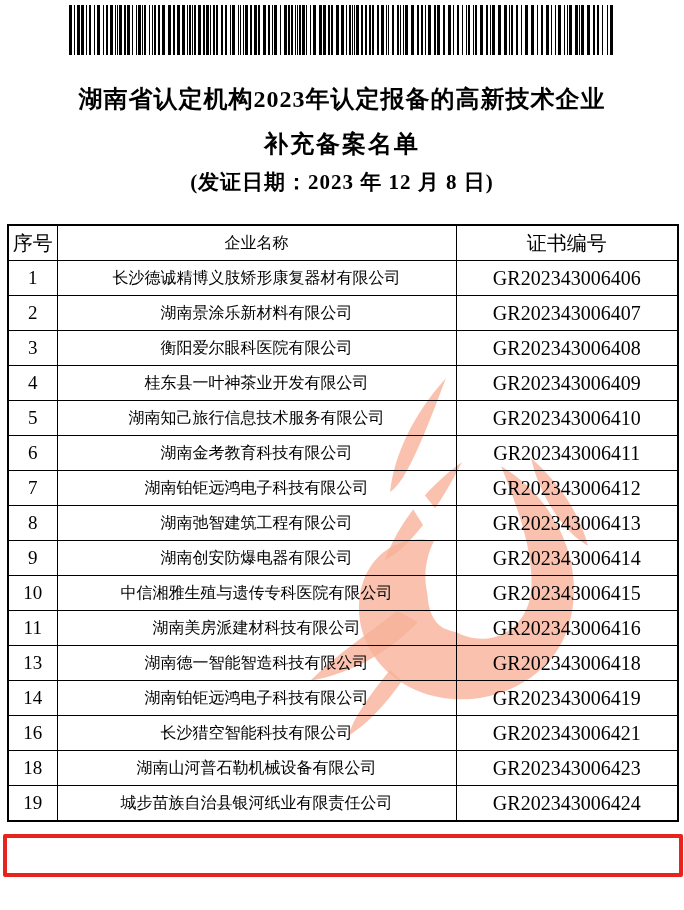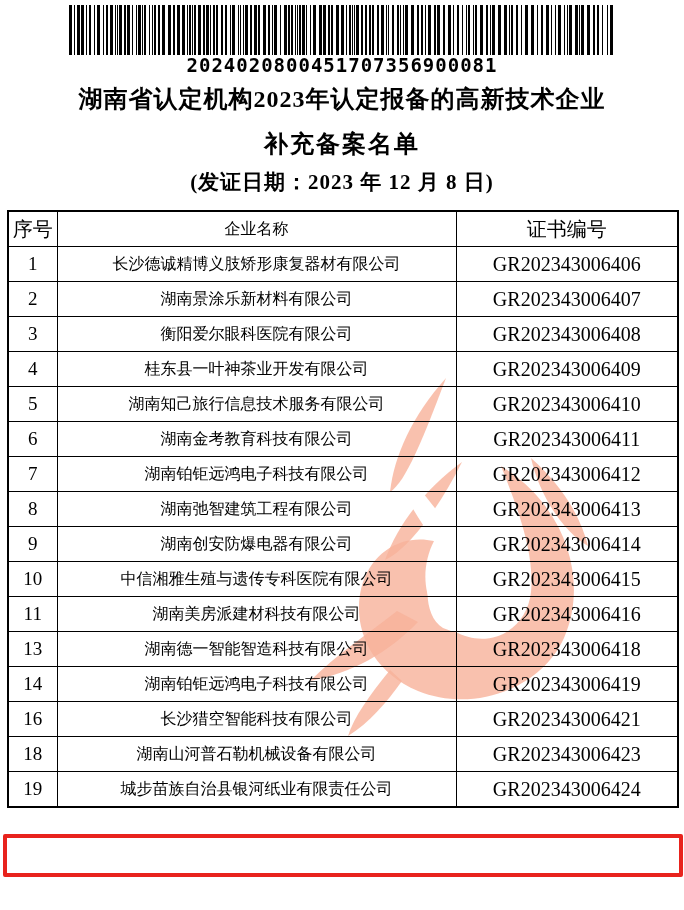--- a/index.html
+++ b/index.html
@@ -16,21 +16,21 @@
     font-size:19px;letter-spacing:1px;font-weight:600;
   }
   
   .title-line{position:absolute;left:0;width:684px;text-align:center;font-weight:700;}
   #title1{top:83px;font-size:24px;letter-spacing:1px;}
   #title2{top:128px;font-size:24px;letter-spacing:2px;}
   #date-line{position:absolute;left:0;top:168px;width:684px;text-align:center;font-size:21px;font-weight:600;letter-spacing:1px;}
   
   #wm{position:absolute;left:268px;top:372px;width:372px;height:368px;z-index:0;pointer-events:none;}
   
-  #tbl-wrap{position:absolute;left:7px;top:210px;width:670px;z-index:1;}
+  #tbl-wrap{position:absolute;left:7px;top:224px;width:670px;z-index:1;}
   table{border-collapse:collapse;width:670px;table-layout:fixed;background:transparent;}
   th,td{border:1px solid #000;text-align:center;vertical-align:middle;padding:0;background:transparent;overflow:hidden;white-space:nowrap;}
   table{border:2px solid #000;}
   thead th{height:34px;font-size:20px;font-weight:400;}
   tbody td{height:34px;}
   .c-no{width:49px;font-size:20px;}
   .c-name{width:399px;font-size:16px;}
   .c-cert{width:222px;font-size:20px;}
   tbody td.c-no{font-size:19px;}
   
@@ -308,21 +308,20 @@
       <i style="width: 2px; background: rgb(255, 255, 255);"></i>
       <i style="width: 2px; background: rgb(0, 0, 0);"></i>
       <i style="width: 3px; background: rgb(255, 255, 255);"></i>
       <i style="width: 1px; background: rgb(0, 0, 0);"></i>
       <i style="width: 2px; background: rgb(255, 255, 255);"></i>
       <i style="width: 2px; background: rgb(255, 255, 255);"></i>
       <i style="width: 1px; background: rgb(0, 0, 0);"></i>
       <i style="width: 2px; background: rgb(255, 255, 255);"></i>
       <i style="width: 3px; background: rgb(0, 0, 0);"></i>
     </div>
-  <div id="barcode-number">2024020800451707356900081</div>
 
   <div id="title1" class="title-line">湖南省认定机构2023年认定报备的高新技术企业</div>
   <div id="title2" class="title-line">补充备案名单</div>
   <div id="date-line">(发证日期：2023 年 12 月 8 日)</div>
 
   <svg id="wm" viewBox="0 0 372 368" xmlns="http://www.w3.org/2000/svg">
     <g fill-opacity="0.8">
 
       <path class="flame" d="M178,6 C144,44 126,84 122,120 C138,110 156,64 178,6 Z" fill="#f8b29a"></path>
 

